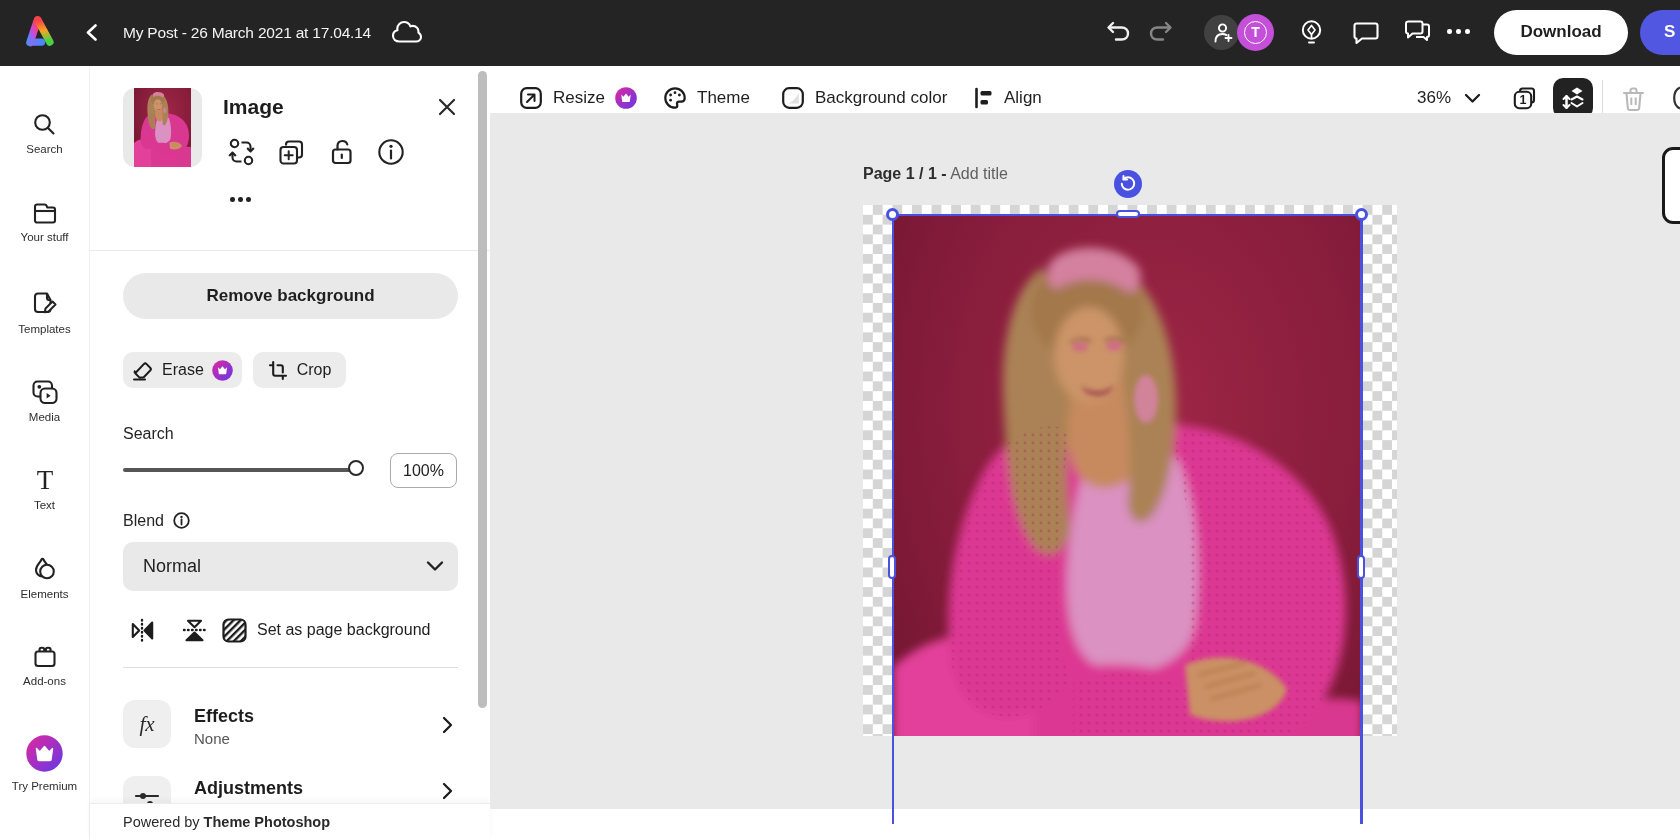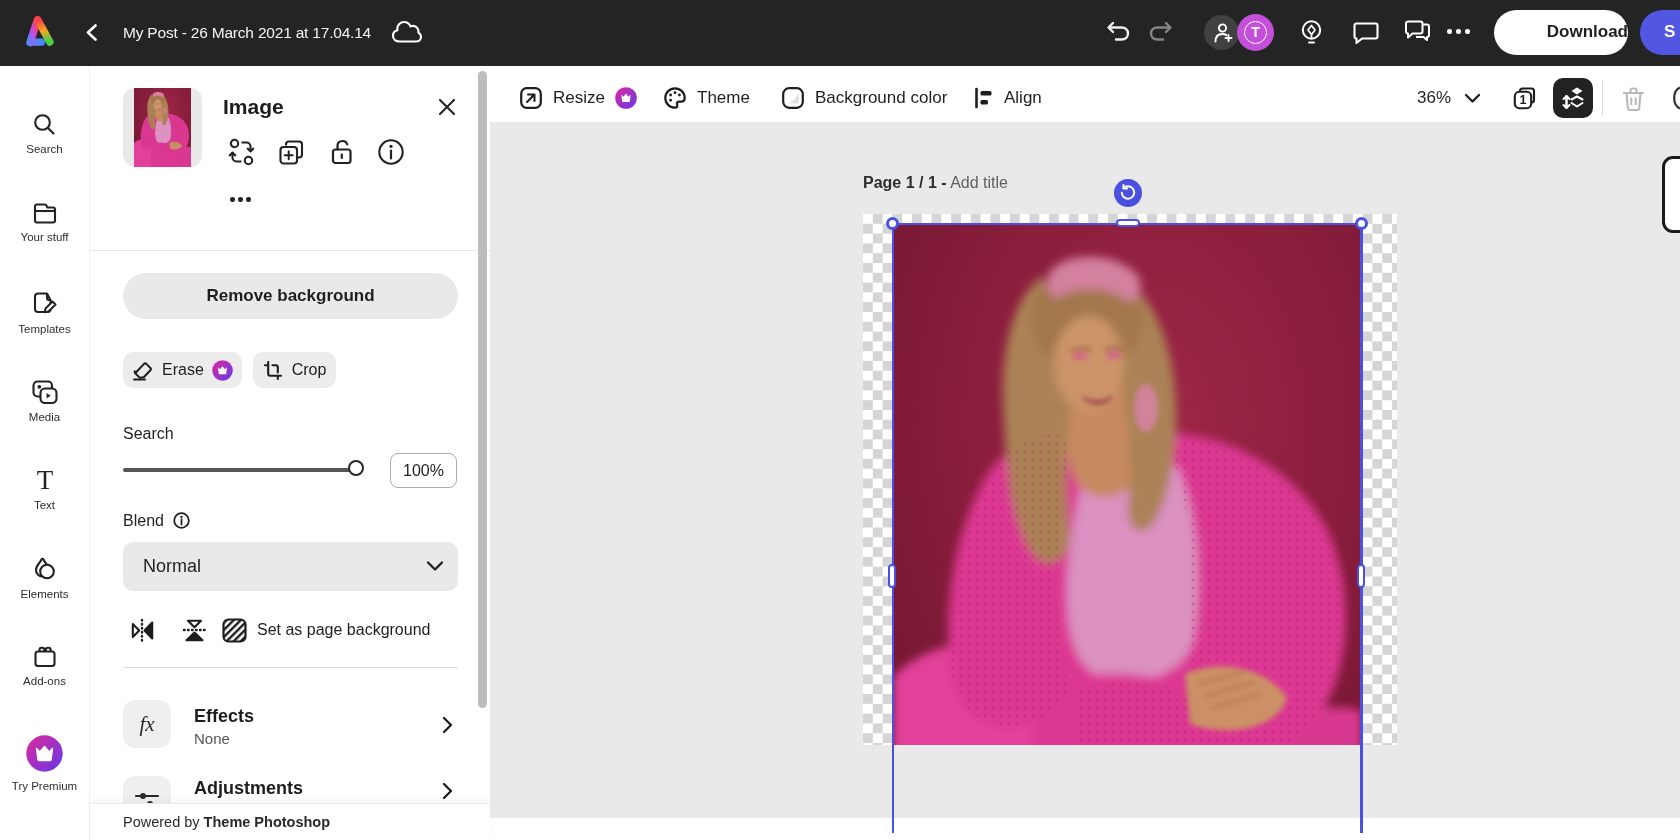--- a/index.html
+++ b/index.html
@@ -23,21 +23,21 @@
 .graybtn { background:#e9e9e9; display:flex; align-items:center; justify-content:center; }
 .divider { position:absolute; background:#e8e8e8; height:1px; }
 #pscroll { position:absolute; left:388px; top:5px; width:9px; height:637px; background:#bdbdbd; border-radius:5px; }
 #pbottom { position:absolute; left:0px; top:737px; width:400px; height:37px; background:#fff; border-top:1px solid #ececec; box-shadow:0 -3px 6px rgba(0,0,0,.04); font-size:14.5px; color:#2a2a2a; line-height:37px; padding-left:33px; }
 
 
 #tools { position:absolute; left:490px; top:66px; width:1190px; height:64px; background:#fff; border-bottom:1px solid #e3e3e3; }
 .toolitem { position:absolute; top:0; height:63px; display:flex; align-items:center; gap:10px; font-size:17px; color:#1f1f1f; }
 
 
-#canvas { position:absolute; left:490px; top:122px; width:1190px; height:696px; background:#e9e9e9; }
+#canvas { position:absolute; left:490px; top:113px; width:1190px; height:696px; background:#e9e9e9; }
 #checker { position:absolute; left:373px; top:92px; width:534px; height:531px;
   background-image:conic-gradient(#d5d5d5 90deg, #ffffff 90deg 180deg, #d5d5d5 180deg 270deg, #ffffff 270deg);
   background-size:19.6px 19.6px; }
 #photo { position:absolute; left:403px; top:102px; width:469px; height:521px; }
 .selline { position:absolute; background:#4a51e0; }
 .handle { position:absolute; background:#fff; border:2.5px solid #4a51e0; }
 </style>
 </head>
 <body>
 <div id="app">
@@ -97,21 +97,21 @@
     </svg>
     <svg class="abs" style="left:1403px;top:19px" width="30" height="28" viewBox="0 0 30 28">
       <path d="M10 5.5 H24 C25.1 5.5 26 6.4 26 7.5 V16 C26 17.1 25.1 18 24 18 V21 L20.5 18 H13" fill="none" stroke="#fff" stroke-width="2" stroke-linejoin="round"></path>
       <path d="M5.5 2.5 H17.5 C18.6 2.5 19.5 3.4 19.5 4.5 V12.5 C19.5 13.6 18.6 14.5 17.5 14.5 H9.5 L5 18.5 V14.5 C3.9 14.5 3 13.6 3 12.5 V4.5 C3 3.4 3.9 2.5 5.5 2.5 Z" fill="#242424" stroke="#fff" stroke-width="2" stroke-linejoin="round"></path>
     </svg>
     <div class="abs" style="left:1447px;top:29px;width:26px;height:6px">
       <div style="position:absolute;left:0;width:4.5px;height:4.5px;border-radius:50%;background:#fff"></div>
       <div style="position:absolute;left:9px;width:4.5px;height:4.5px;border-radius:50%;background:#fff"></div>
       <div style="position:absolute;left:18px;width:4.5px;height:4.5px;border-radius:50%;background:#fff"></div>
     </div>
-    <div class="abs" style="left:1494px;top:10px;width:134px;height:45px;border-radius:23px;background:#fff;color:#1f1f1f;font-size:17px;font-weight:600;text-align:right;line-height:44px">Download</div>
+    <div class="abs" style="left:1494px;top:10px;width:134px;height:45px;border-radius:23px;background:#fff;color:#1f1f1f;font-size:17px;font-weight:600;text-align:center;line-height:44px">Download</div>
     <div class="abs" style="left:1640px;top:10px;width:70px;height:45px;border-radius:23px;background:#5257e2;color:#fff;font-size:17px;font-weight:600;line-height:44px;padding-left:24px">S</div>
   </div>
   <div id="rail">
     <div class="railitem" style="top:28px">
       <svg width="25" height="25" viewBox="0 0 25 25">
           <circle cx="10.5" cy="10.5" r="7.3" fill="none" stroke="#222" stroke-width="2.1"></circle>
           <path d="M16 16 L21.5 21.5" stroke="#222" stroke-width="2.1" stroke-linecap="round"></path>
         </svg>
       <div class="raillabel">Search</div>
     </div>
@@ -217,21 +217,21 @@
       <svg width="22" height="21" viewBox="0 0 22 21">
           <path d="M3.2 13.2 L11.8 4.1 C12.6 3.3 13.8 3.3 14.6 4.1 L18.2 7.7 C19 8.5 19 9.7 18.2 10.5 L11.5 17.5 M3.2 13.2 L7.3 17.4 C7.7 17.8 8.3 17.8 8.9 17.4 L11.5 17.5 M3.2 13.2 C2.5 12.4 2.6 11.3 3.3 10.6" fill="none" stroke="#1d1d1d" stroke-width="2" stroke-linejoin="round"></path>
           <path d="M2 19.5 H13" stroke="#1d1d1d" stroke-width="2" stroke-linecap="round"></path>
         </svg>
       <span style="font-size:16px;color:#1d1d1d">Erase</span>
       <svg width="21" height="21" viewBox="0 0 21 21">
           <circle cx="10.5" cy="10.5" r="10.3" fill="url(#crg)"></circle>
           <path d="M6 7.2 L8 9.2 L10.5 6.2 L13 9.2 L15 7.2 L14.2 13.7 C14.2 14 13.9 14.3 13.6 14.3 H7.4 C7.1 14.3 6.8 14 6.8 13.7 Z" fill="#fff"></path>
         </svg>
     </div>
-    <div class="abs graybtn" style="left:163px;top:286px;width:83px;height:36px;border-radius:10px;background:#ececec;gap:9px">
+    <div class="abs graybtn" style="left:163px;top:286px;width:93px;height:36px;border-radius:10px;background:#ececec;gap:9px">
       <svg width="20" height="21" viewBox="0 0 20 21">
           <path d="M2 5.2 H5.2 M5.2 5.2 V2 M5.2 5.2 V13.8 C5.2 14.9 6.1 15.8 7.2 15.8 H14.8 M14.8 15.8 V19 M14.8 15.8 H18 M14.8 12.5 V7.2 C14.8 6.1 13.9 5.2 12.8 5.2 H9.5" fill="none" stroke="#1d1d1d" stroke-width="2.1" stroke-linecap="round"></path>
         </svg>
       <span style="font-size:16px;color:#1d1d1d">Crop</span>
     </div>
     <div class="abs" style="left:33px;top:359px;font-size:16px;color:#242424">Search</div>
     <div class="abs" style="left:33px;top:402px;width:236px;height:4px;background:#565656;border-radius:2px"></div>
     <div class="abs" style="left:258px;top:394px;width:16px;height:16px;border-radius:50%;background:#fff;border:2.8px solid #2a2a2a"></div>
     <div class="abs" style="left:300px;top:387px;width:67px;height:35px;border:1.6px solid #ababab;border-radius:8px;font-size:16px;color:#1f1f1f;display:flex;align-items:center;justify-content:center">100%</div>
     <div class="abs" style="left:33px;top:446px;font-size:16px;color:#242424">Blend</div>

